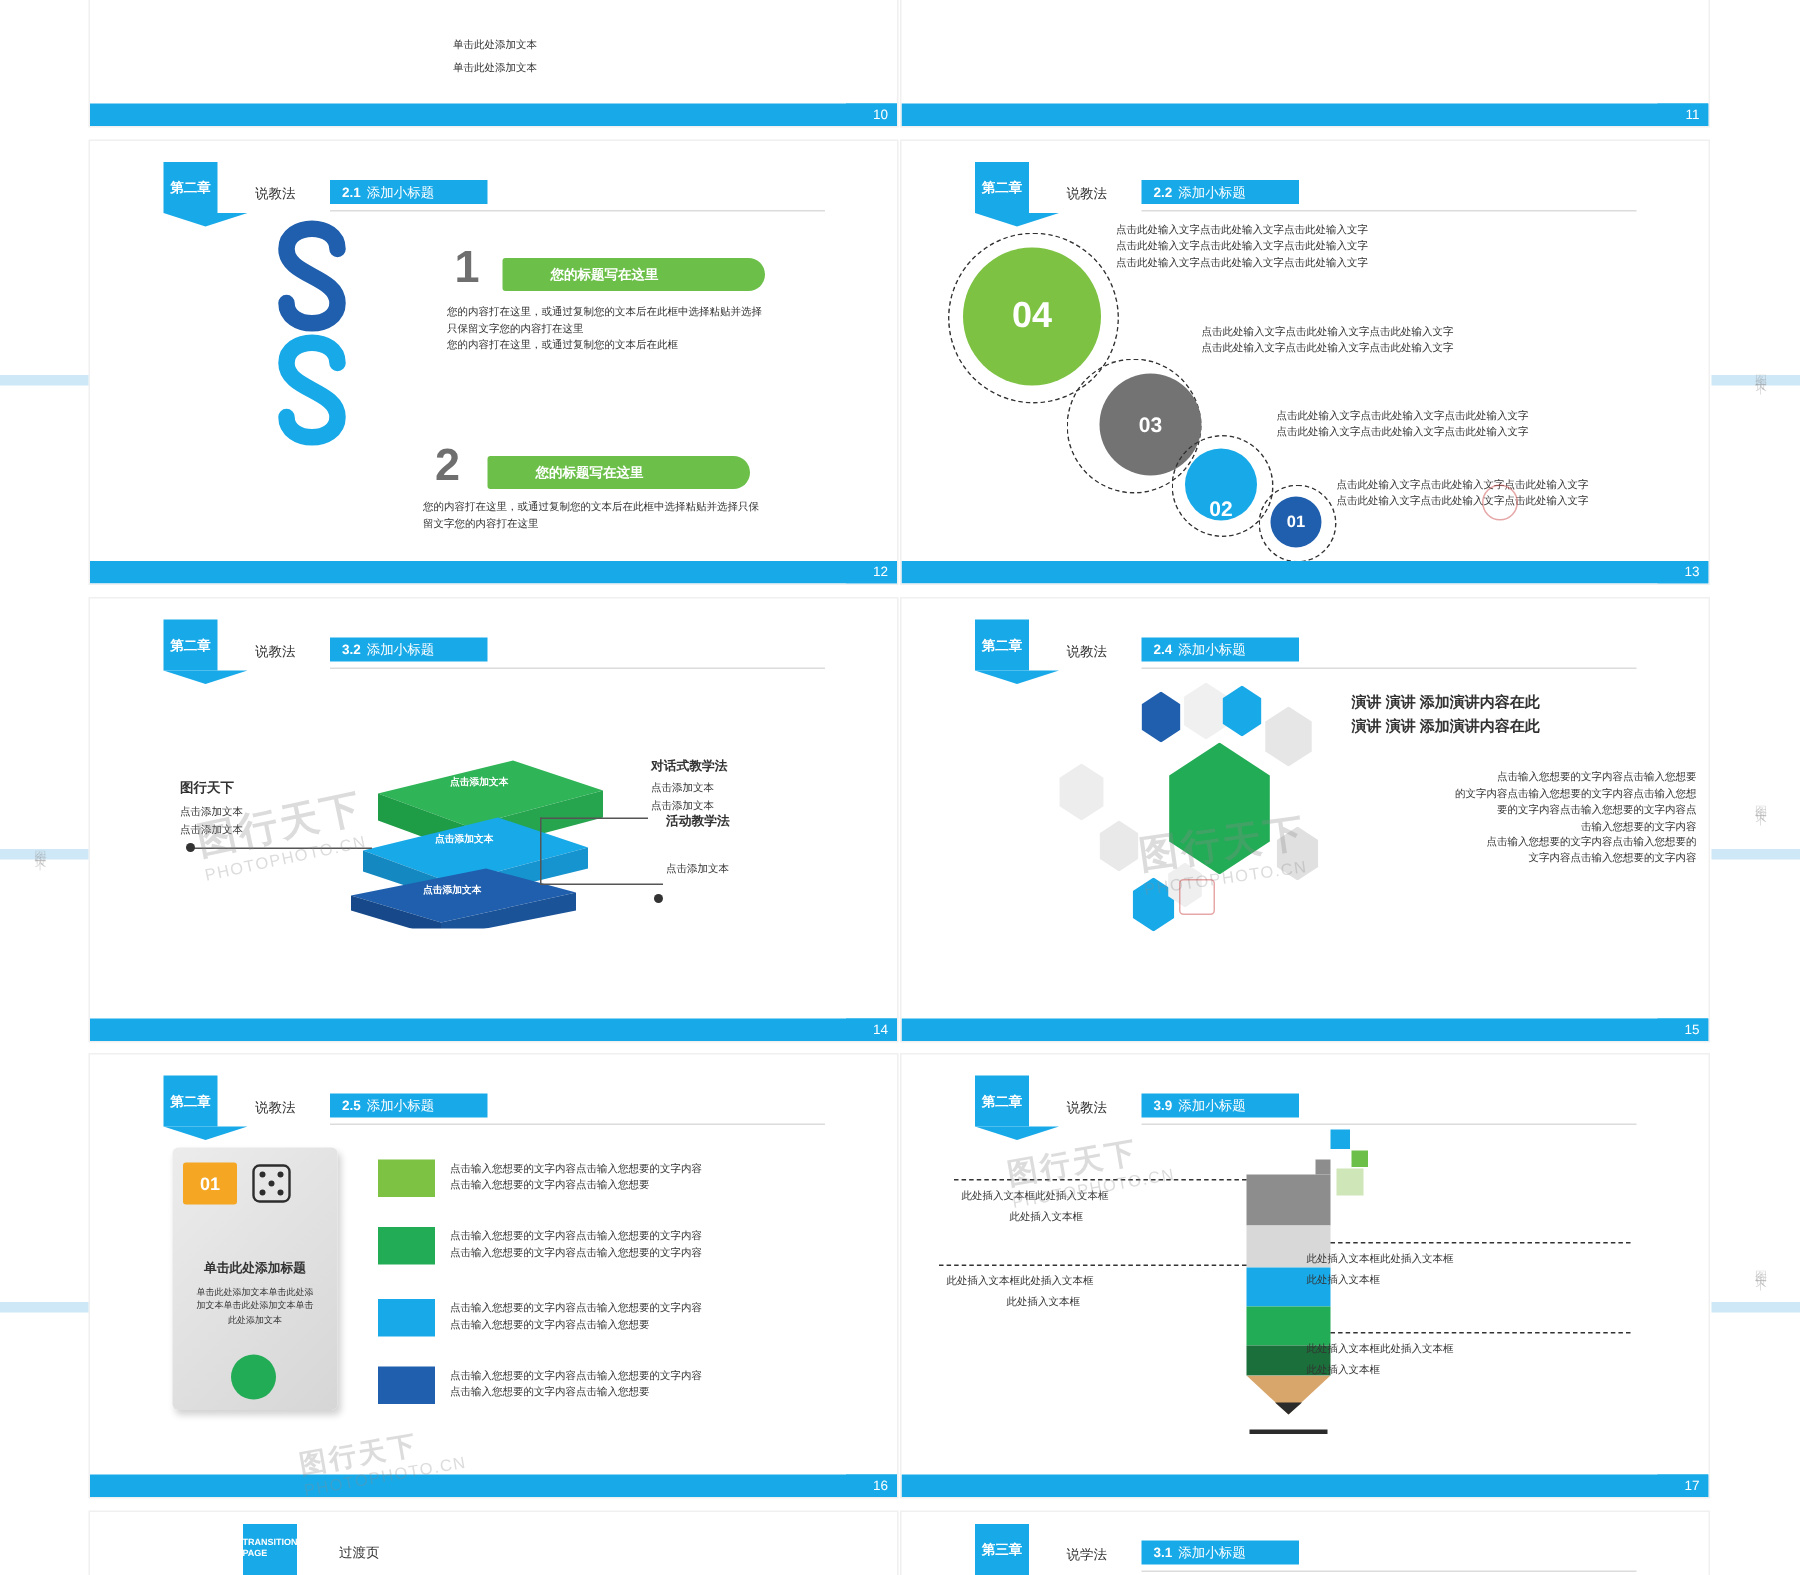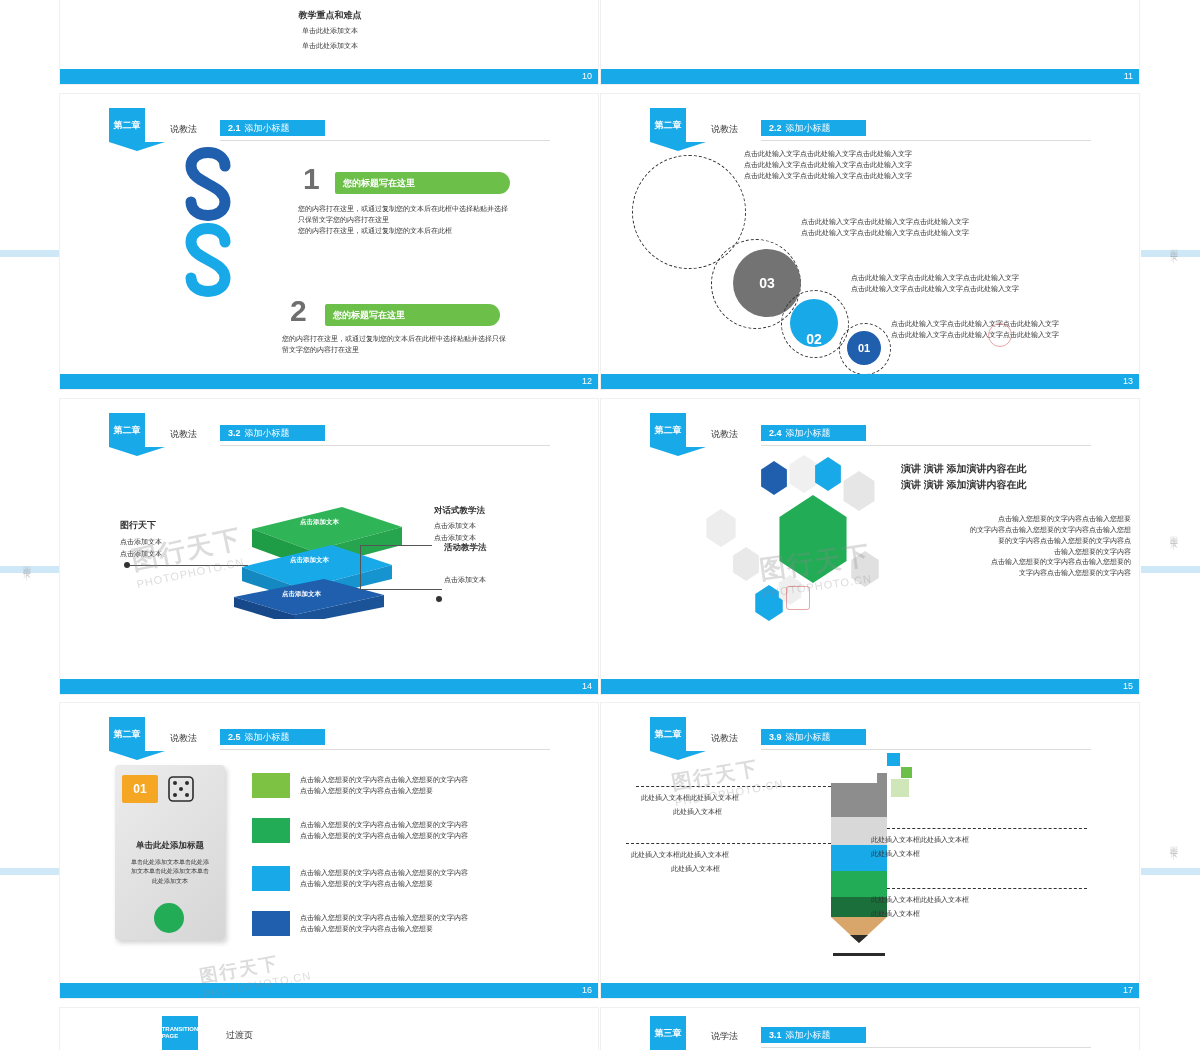--- a/index.html
+++ b/index.html
@@ -12,37 +12,36 @@
   .chaptag{position:absolute;width:36px;height:34px;background:#18a9e8;color:#fff;font-size:9px;font-weight:bold;
            display:flex;align-items:center;justify-content:center;}
   .chaptag:after{content:"";position:absolute;left:0;top:34px;width:0;height:0;border-left:28px solid transparent;border-right:28px solid transparent;border-top:9px solid #18a9e8;}
   .subjlabel{position:absolute;font-size:9px;color:#333;}
   .subtitle-pill{position:absolute;height:16px;background:#18a9e8;color:#fff;font-size:9px;display:flex;align-items:center;padding:0 8px;box-sizing:border-box;text-align:right;}
   .subtitle-pill .num{font-weight:bold;margin-right:4px;}
   .hr{position:absolute;height:1px;background:#dcdcdc;}
   .txt{position:absolute;font-size:7px;color:#333;line-height:1.55;}
   .txtc{position:absolute;font-size:7px;color:#333;line-height:1.55;text-align:center;}
   .bold{font-weight:bold;}
-  .greenbar{position:absolute;height:22px;background:#6cc04a;border-radius:2px 11px 11px 2px;color:#fff;font-size:9px;font-weight:bold;display:flex;align-items:center;padding-left:8px;box-sizing:border-box;}
+  .greenbar{position:absolute;height:22px;background:#6cc04a;border-radius:2px 11px 11px 2px;color:#fff;font-size:9px;font-weight:bold;display:flex;align-items:center;padding-left:32px;box-sizing:border-box;}
   .bignum{position:absolute;font-size:30px;font-weight:bold;color:#6f6f6f;}
   .circ{position:absolute;border-radius:50%;display:flex;align-items:center;justify-content:center;color:#fff;font-weight:bold;}
   .dashc{position:absolute;border-radius:50%;border:1px dashed #333;}
   .hex{position:absolute;clip-path:polygon(50% 0%,93% 25%,93% 75%,50% 100%,7% 75%,7% 25%);}
   .sq{position:absolute;}
   .wm{position:absolute;color:rgba(140,140,140,0.30);font-size:26px;font-weight:bold;letter-spacing:2px;}
   .wm small{font-size:11px;font-weight:normal;display:block;letter-spacing:1px;}
   .wmside{position:absolute;color:rgba(150,150,150,0.35);font-size:8px;writing-mode:vertical-rl;letter-spacing:2px;}
   .bluestrip{position:absolute;background:#cfe8f7;height:7px;}
   .stamp{position:absolute;width:22px;height:22px;border:1.5px solid rgba(200,60,60,.45);border-radius:3px;}
 </style>
 </head>
 <body>
 
 <div class="slide" style="left:59px;top:-70px;width:540px;height:155px;">
-  <div class="txtc bold" style="left:0;top:78px;width:540px;font-size:9px;">教学重点和难点</div>
   <div class="txtc" style="left:0;top:95px;width:540px;">单击此处添加文本</div>
   <div class="txtc" style="left:0;top:110px;width:540px;">单击此处添加文本</div>
   <div class="footbar"></div>
   <div class="pagebox"></div>
   <div class="pagenum">10</div>
 </div>
 
 <div class="slide" style="left:600px;top:-70px;width:540px;height:155px;">
 
   <div class="footbar"></div>
@@ -81,20 +80,23 @@
 <div class="slide" style="left:600px;top:93px;">
   <div class="chaptag" style="left:49px;top:14px;">第二章</div>
   <div class="subjlabel" style="left:110px;top:29px;">说教法</div>
   <div class="subtitle-pill" style="left:160px;top:26px;width:105px;">
     <span class="num">2.2</span>
     <span>添加小标题</span>
   </div>
   <div class="hr" style="left:160px;top:46px;width:330px;"></div>
 
   <div class="dashc" style="left:31px;top:61px;width:112px;height:112px;"></div>
+  <div class="circ" style="left:41px;top:71px;width:92px;height:92px;background:#7dc242;font-size:24px;">
+    <span>04</span>
+  </div>
   <div class="dashc" style="left:110px;top:145px;width:88px;height:88px;"></div>
   <div class="circ" style="left:132px;top:155px;width:68px;height:68px;background:#737373;font-size:14px;">
     <span>03</span>
   </div>
   <div class="dashc" style="left:180px;top:196px;width:66px;height:66px;"></div>
   <div class="circ" style="left:189px;top:205px;width:48px;height:48px;background:#18a9e8;font-size:14px;align-items:flex-end;">
     <span>02</span>
   </div>
   <div class="dashc" style="left:238px;top:229px;width:50px;height:50px;"></div>
   <div class="circ" style="left:246px;top:237px;width:34px;height:34px;background:#1f5fae;font-size:11px;">

